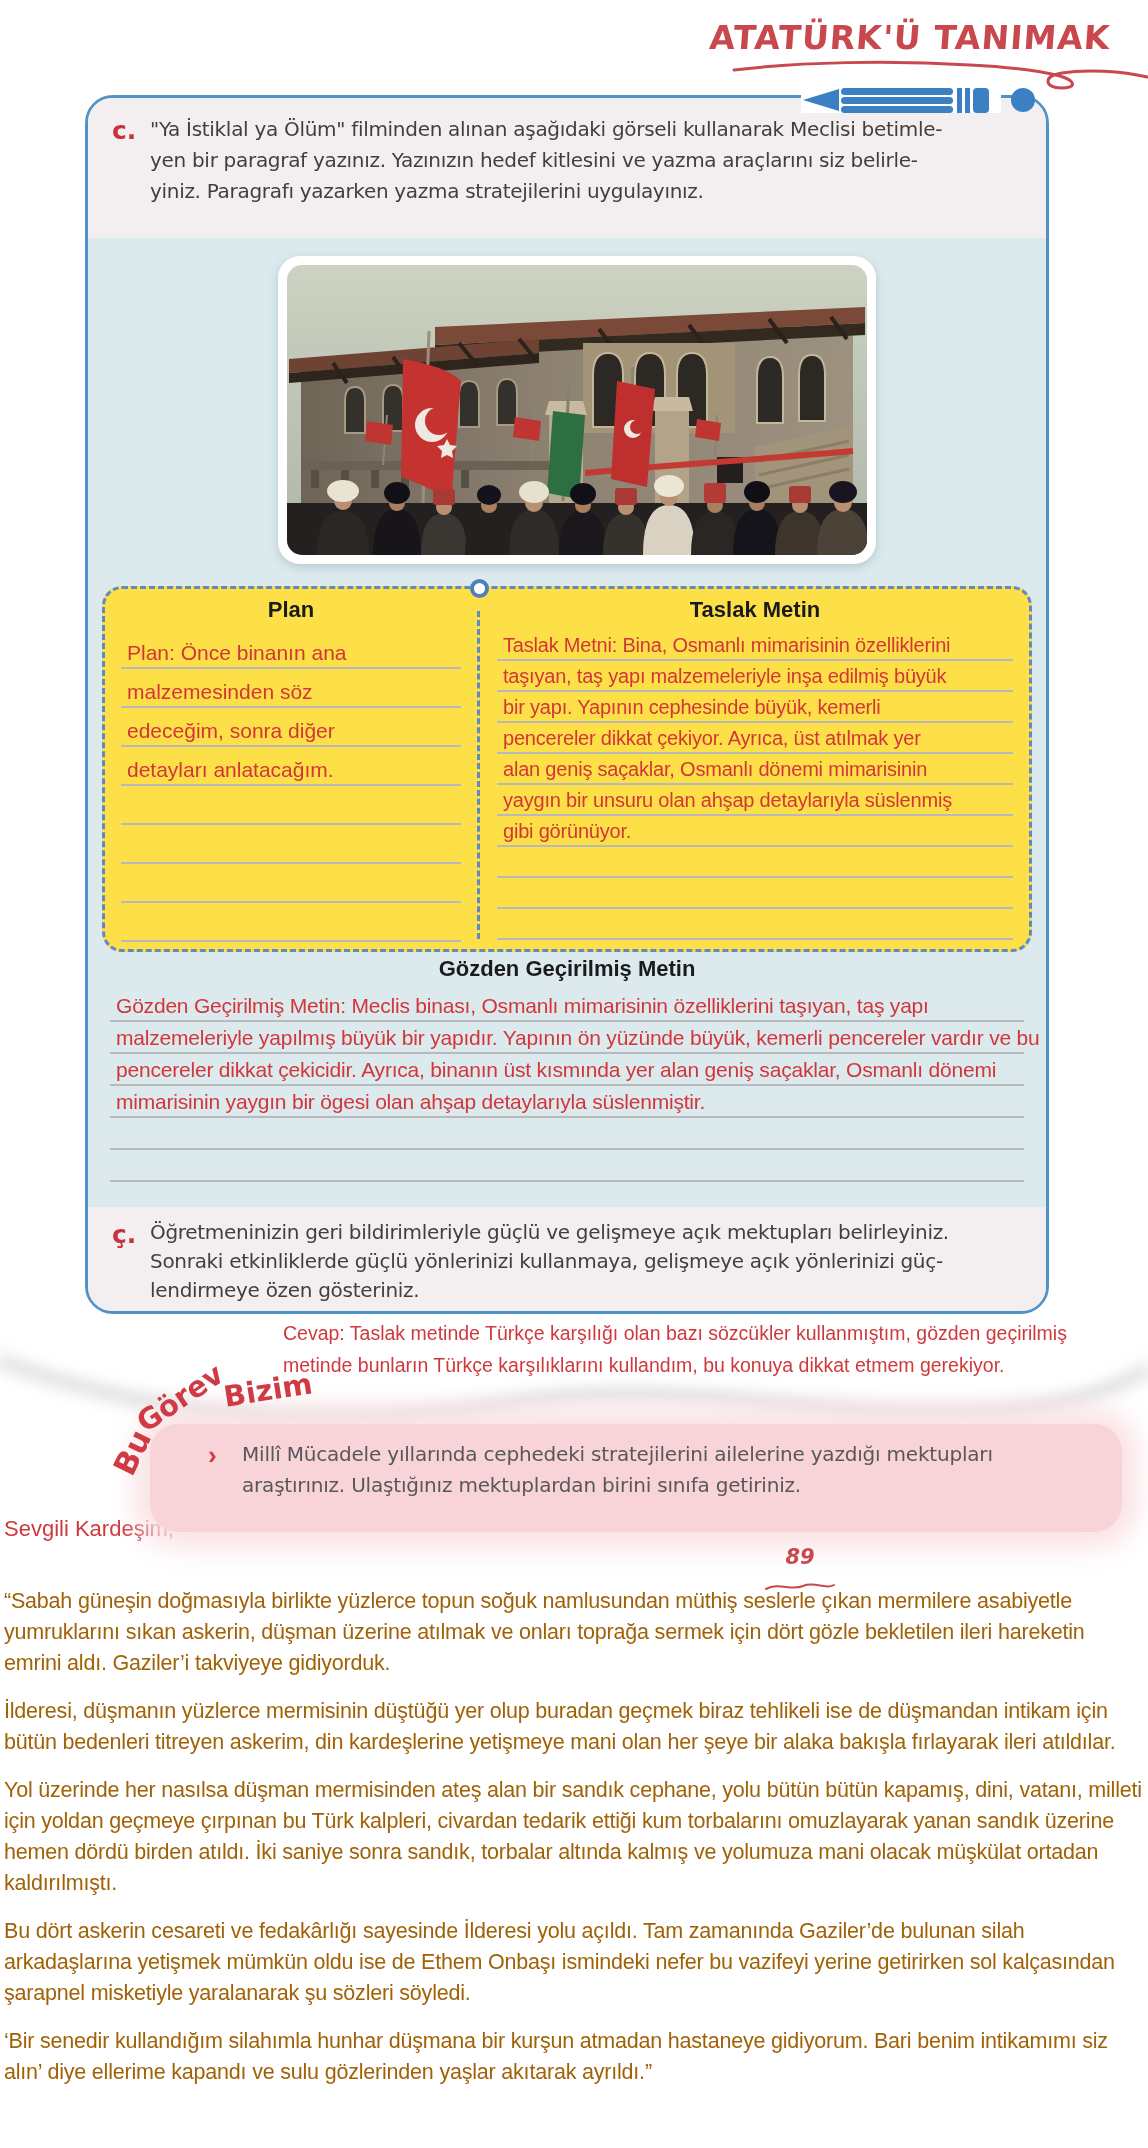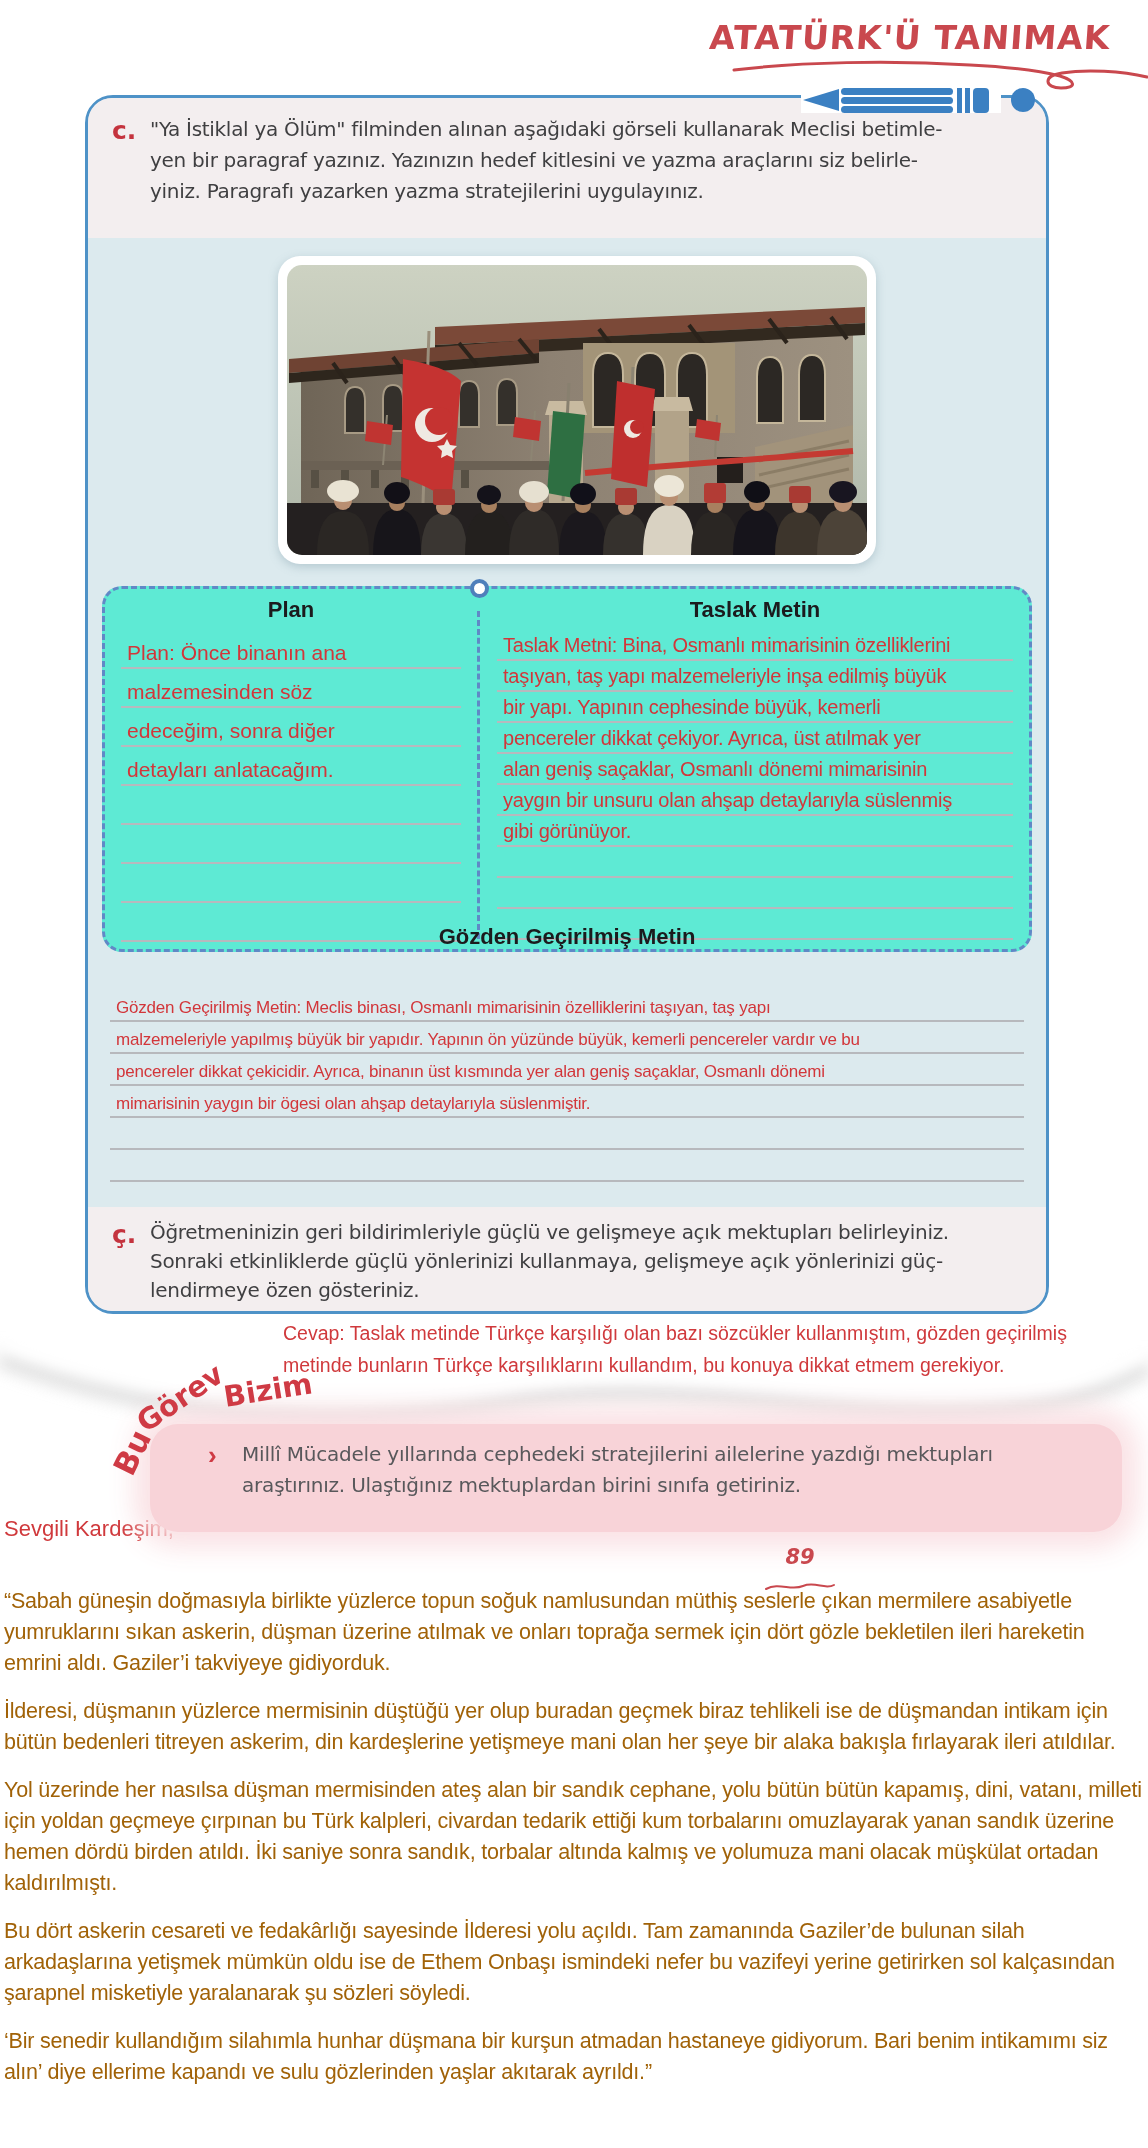--- a/index.html
+++ b/index.html
@@ -29,37 +29,37 @@
   .panel-cc .task-lines{line-height:29px;}
 
   
   .photo-frame{left:190px;top:158px;width:598px;height:308px;background:#fff;
     border-radius:22px;box-shadow:0 3px 10px rgba(110,140,155,.35);}
   .photo{position:absolute;left:9px;top:9px;right:9px;bottom:9px;border-radius:15px;overflow:hidden;}
   .photo svg{display:block;width:100%;height:100%;}
 
   
   .dashed-box{left:14px;top:488px;width:924px;height:360px;border:3px dashed #6089c6;
-    border-radius:20px;background:#5eead4;}
+    border-radius:20px;background:#fde047;}
   .divider{position:absolute;left:372px;top:22px;bottom:10px;width:0;border-left:3px dashed #6089c6;}
   .pin{position:absolute;left:365px;top:-10px;width:11px;height:11px;border:4px solid #4f7fbb;
     border-radius:50%;background:#fff;}
   .col{position:absolute;top:8px;}
   .col-plan{left:16px;width:340px;}
   .col-draft{left:392px;right:16px;}
   .col-heading{text-align:center;font-weight:700;font-size:22px;color:#1b1b1d;height:33px;}
   .row{border-bottom:2px solid #b7b9bd;display:flex;align-items:flex-end;
     padding:0 6px 2px;box-sizing:border-box;color:#d2363a;white-space:nowrap;}
   .col-plan .row{height:39px;font-size:21px;}
   .col-draft .row{height:31px;font-size:20px;letter-spacing:-0.2px;}
 
   
   .revised-heading{left:0;right:0;top:963px;text-align:center;font-weight:700;font-size:22px;color:#1b1b1d;}
   .revised-rows{left:22px;right:22px;top:898px;}
-  .revised-rows .row{height:32px;font-size:17px;letter-spacing:-0.2px;}
+  .revised-rows .row{height:32px;font-size:21px;letter-spacing:-0.2px;}
   .revised-rows{position:absolute;top:898px;}
 
   
   .answer{left:283px;top:1317px;color:#d0393c;font-size:19.5px;line-height:32px;white-space:nowrap;z-index:3;}
 
   
   .wave{left:0;top:1316px;z-index:1;}
 
   
   .badge-word{position:absolute;font-family:"DejaVu Sans",sans-serif;font-weight:700;color:#cf3a44;
@@ -271,21 +271,21 @@
         <div class="row">pencereler dikkat çekiyor. Ayrıca, üst atılmak yer</div>
         <div class="row">alan geniş saçaklar, Osmanlı dönemi mimarisinin</div>
         <div class="row">yaygın bir unsuru olan ahşap detaylarıyla süslenmiş</div>
         <div class="row">gibi görünüyor.</div>
         <div class="row"></div>
         <div class="row"></div>
         <div class="row"></div>
       </div>
     </div>
 
-    <div class="abs revised-heading" style="top:826px;">Gözden Geçirilmiş Metin</div>
+    <div class="abs revised-heading" style="top:858px;">Gözden Geçirilmiş Metin</div>
     <div class="abs revised-rows" style="left:22px;right:22px;top:892px;">
       <div class="row">Gözden Geçirilmiş Metin: Meclis binası, Osmanlı mimarisinin özelliklerini taşıyan, taş yapı</div>
       <div class="row">malzemeleriyle yapılmış büyük bir yapıdır. Yapının ön yüzünde büyük, kemerli pencereler vardır ve bu</div>
       <div class="row">pencereler dikkat çekicidir. Ayrıca, binanın üst kısmında yer alan geniş saçaklar, Osmanlı dönemi</div>
       <div class="row">mimarisinin yaygın bir ögesi olan ahşap detaylarıyla süslenmiştir.</div>
       <div class="row"></div>
       <div class="row"></div>
     </div>
 
     <div class="panel panel-cc">

